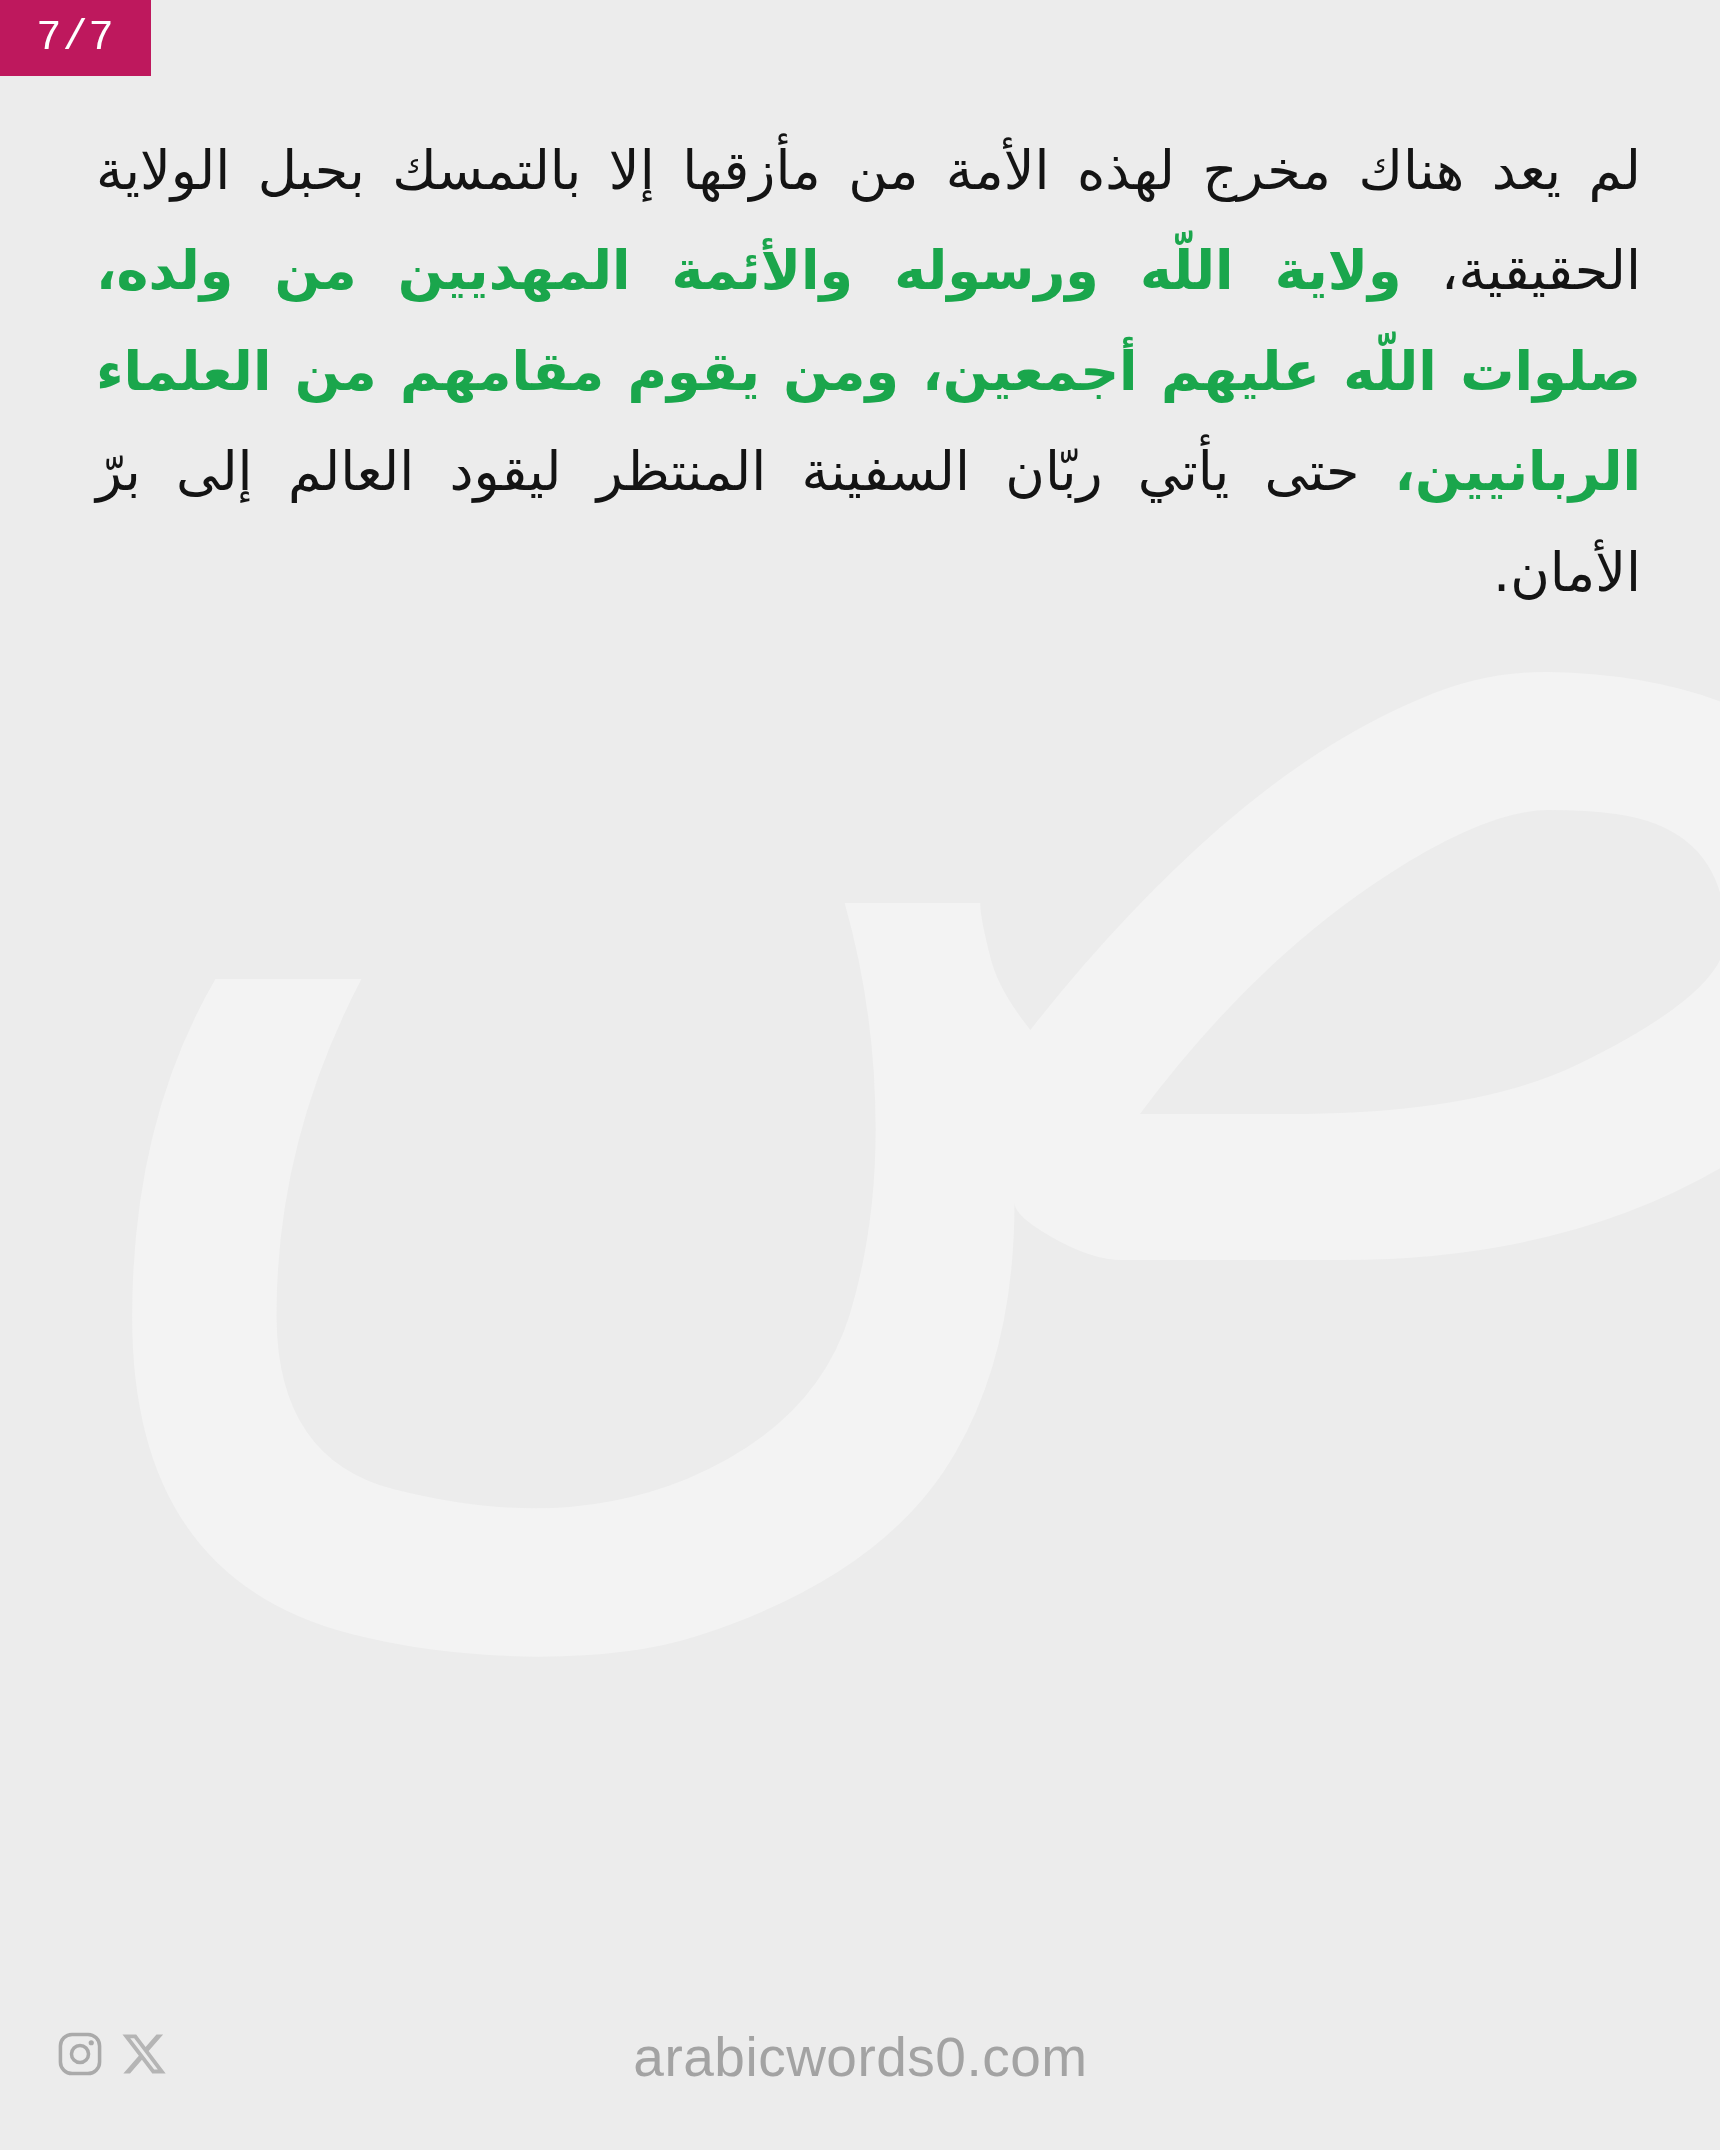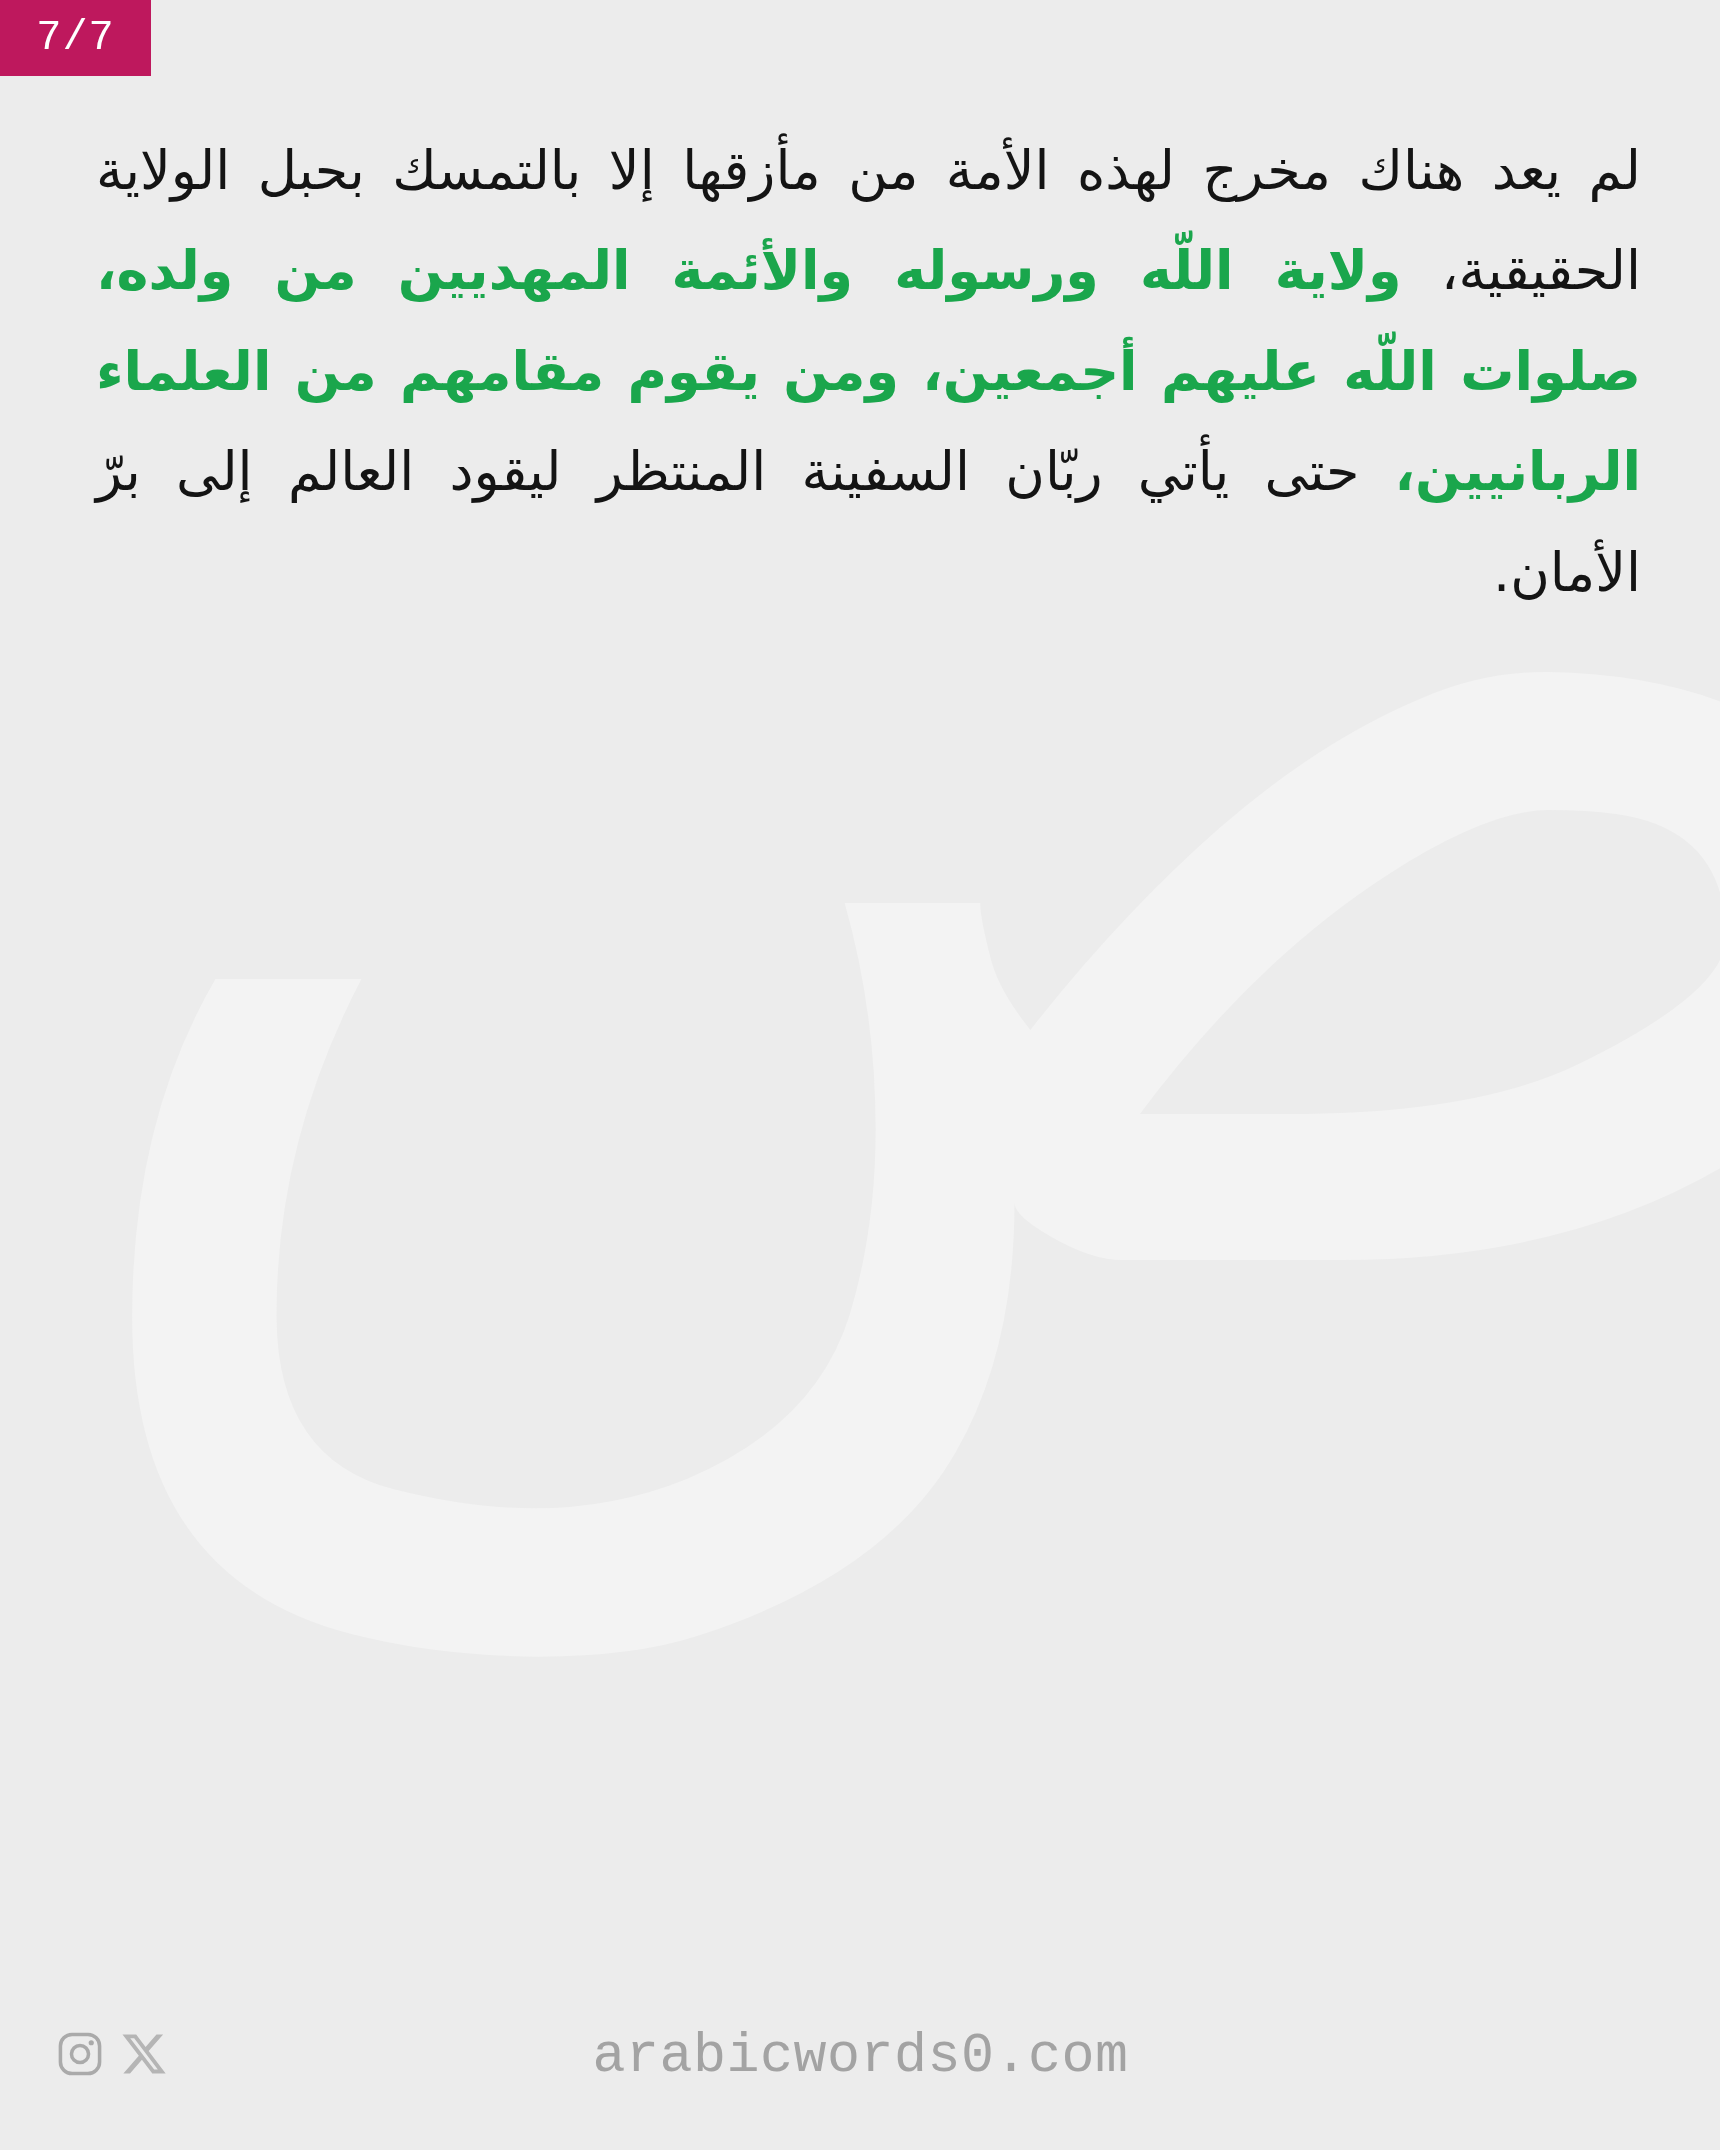--- a/index.html
+++ b/index.html
@@ -93,21 +93,21 @@
     align-items: center;
     justify-content: center;
     cursor: pointer;
   }
   .footer-domain {
     position: absolute;
     left: 0;
     top: 0;
     width: 100%;
     text-align: center;
-    font-family: Liberation Mono, monospace;
+    font-family: Liberation Sans, sans-serif;
     font-size: 55px;
     color: #a3a3a3;
     letter-spacing: 0.5px;
   }
 </style>
 </head>
 <body>
 
 <div class="watermark">ص</div>
 

